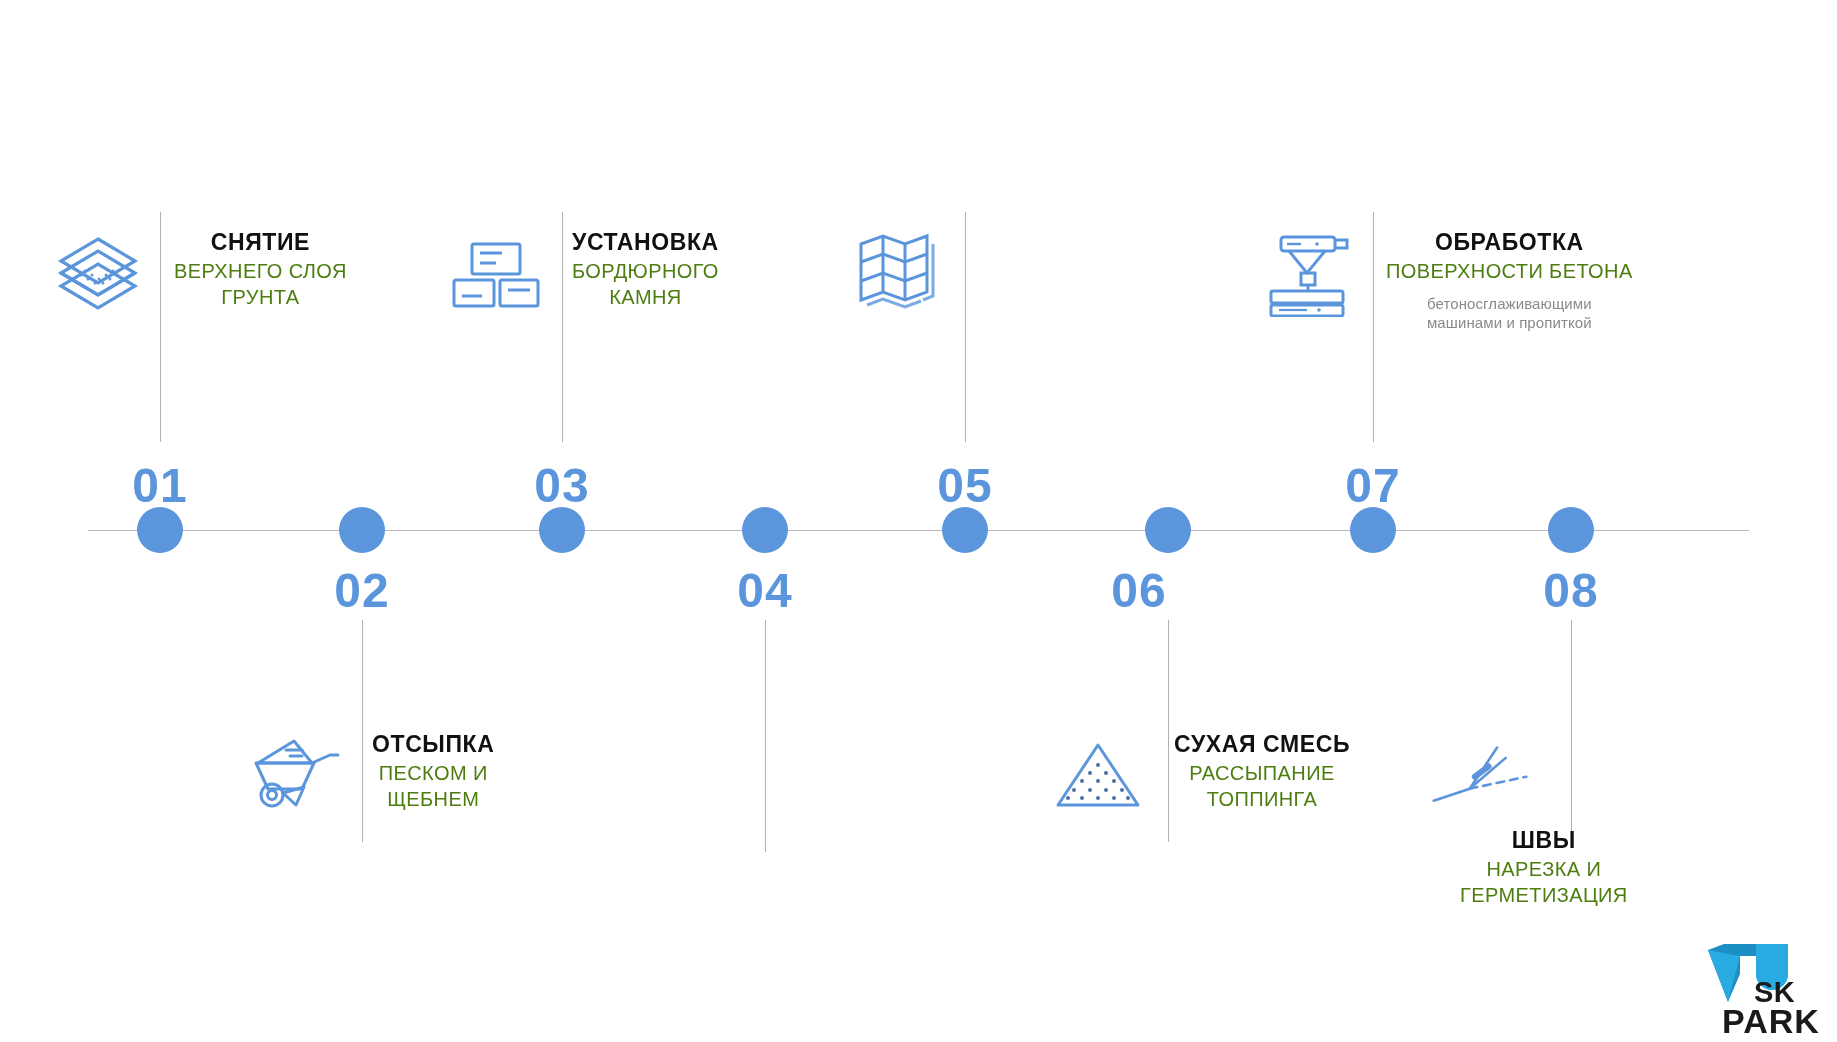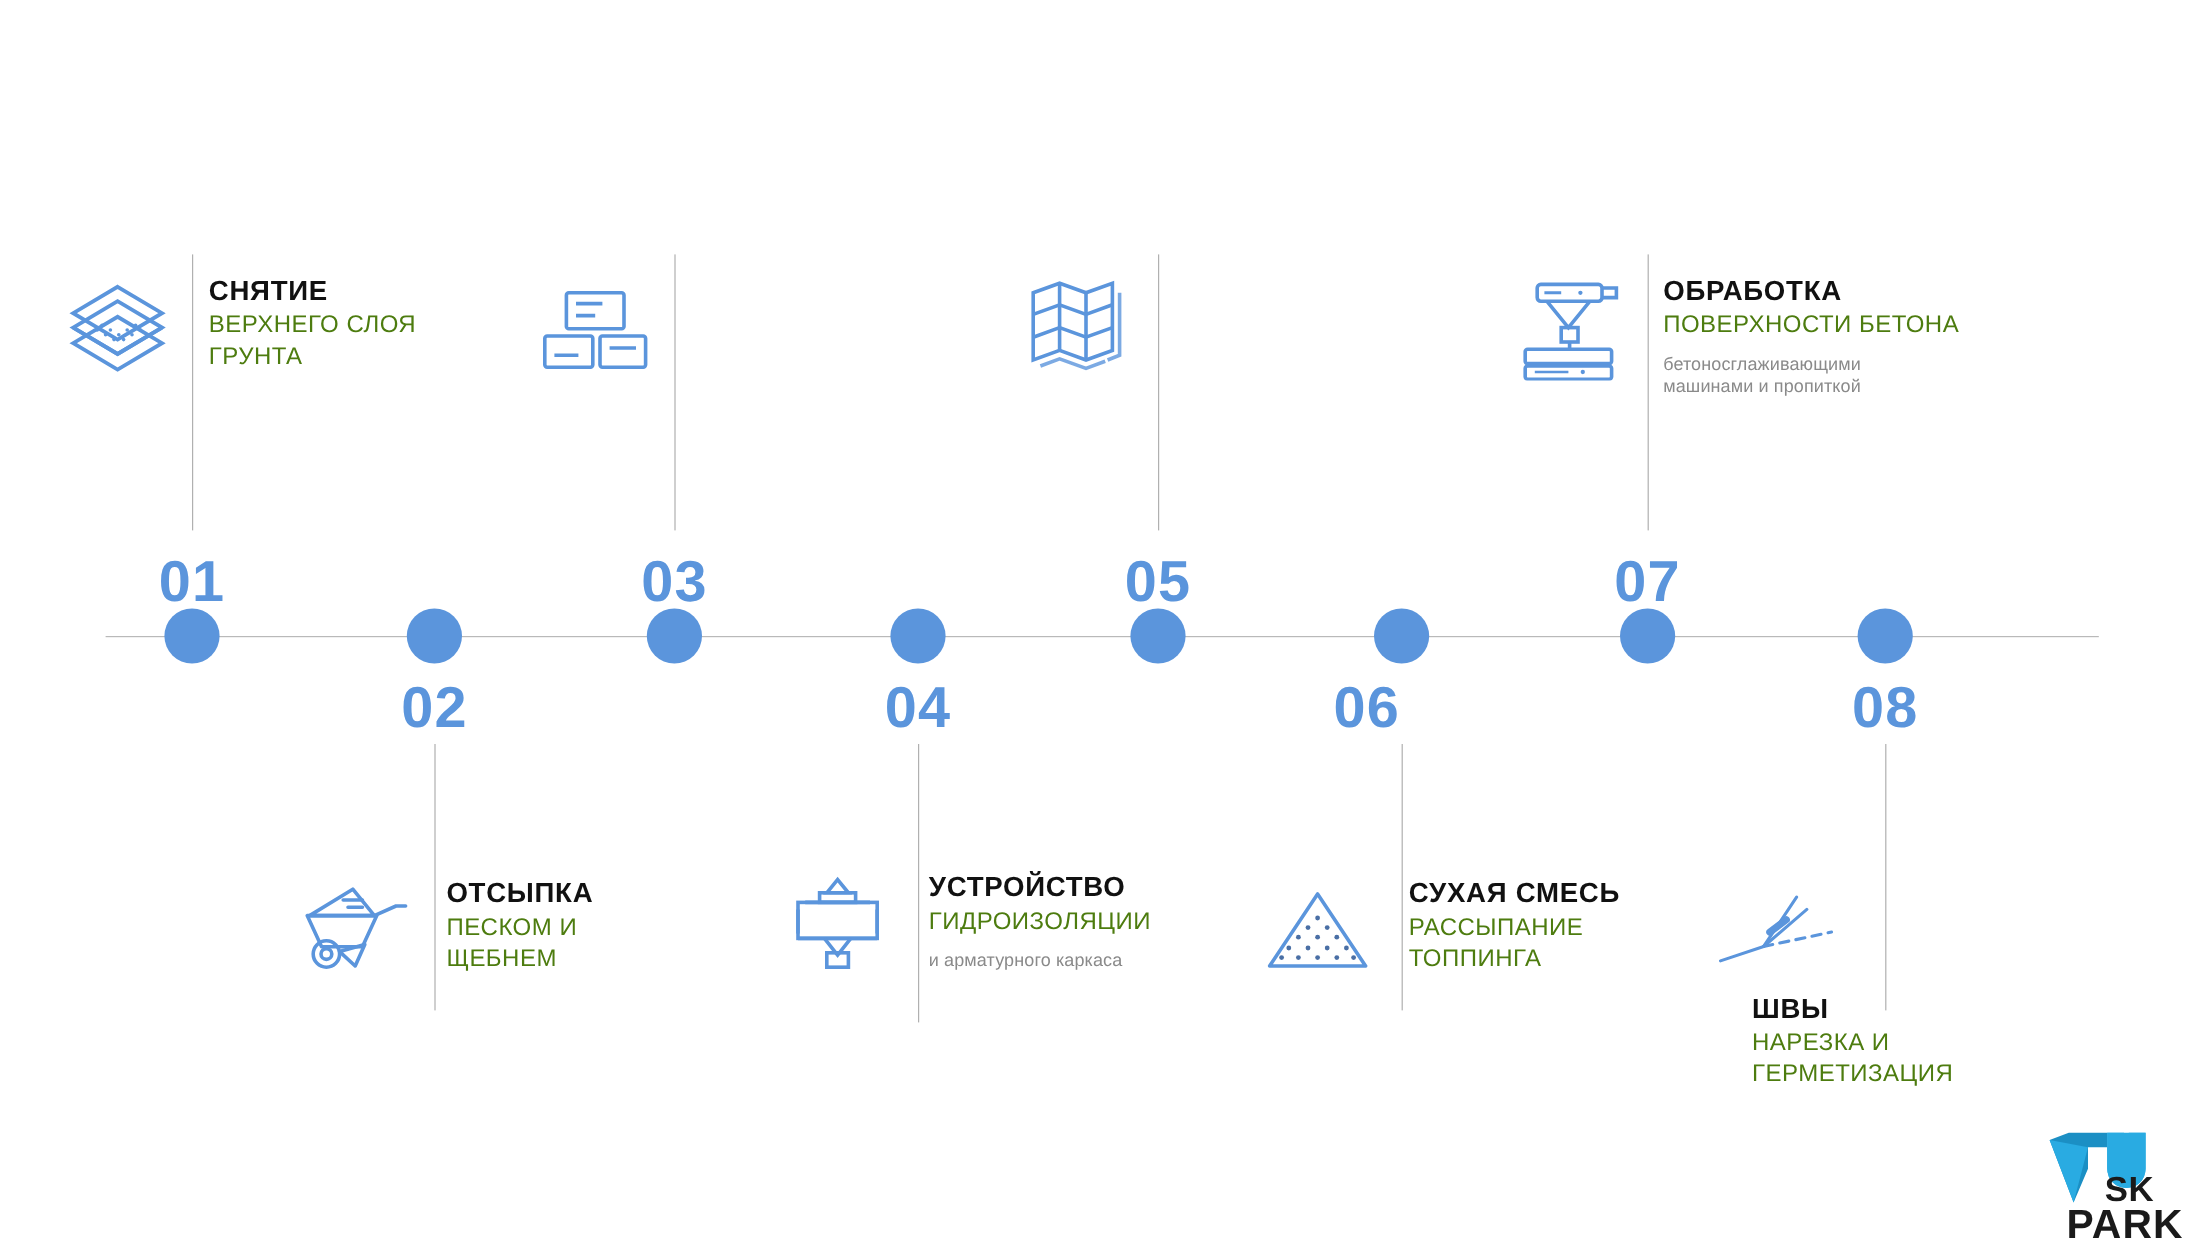--- a/index.html
+++ b/index.html
@@ -44,21 +44,21 @@
   .num.down{top:567px;}
 
   
   .conn{
     position:absolute;
     width:1px;
     background:#b0b0b0;
   }
 
   
-  .block{position:absolute;display:flex;align-items:flex-start;}
+  .block{position:absolute;display:flex;align-items:flex-start;text-align:center;}
   .ico{
     width:96px;height:96px;
     flex:0 0 96px;
     display:flex;align-items:center;justify-content:center;
   }
   .txt{padding-left:28px;padding-top:4px;}
   .t1{
     font-size:23px;font-weight:bold;color:#111;
     letter-spacing:.6px;line-height:1.18;white-space:nowrap;
   }
@@ -124,20 +124,25 @@
     <div class="ico">
       <svg width="88" height="74" viewBox="0 0 88 74" fill="none" stroke="#5b95dc" stroke-width="3">
         <rect x="20" y="8" width="48" height="30" rx="2"></rect>
         <path d="M28 17 H50 M28 27 H44"></path>
         <rect x="2" y="44" width="40" height="26" rx="2"></rect>
         <path d="M10 60 H30"></path>
         <rect x="48" y="44" width="38" height="26" rx="2"></rect>
         <path d="M56 54 H78"></path>
       </svg>
     </div>
+    <div class="txt">
+      <div class="t1">УСТАНОВКА</div>
+      <div class="t2">БОРДЮРНОГО
+КАМНЯ</div>
+    </div>
   </div>
 
   <div class="conn" style="left:965px;top:212px;height:230px;"></div>
   <div class="block" style="left:850px;top:225px;">
     <div class="ico">
       <svg width="86" height="86" viewBox="0 0 86 86" fill="none" stroke="#5b95dc" stroke-width="3">
         <path d="M6 14 L28 6 L50 14 L72 6 L72 62 L50 70 L28 62 L6 70 Z"></path>
         <path d="M28 6 L28 62 M50 14 L50 70"></path>
         <path d="M6 32 L28 24 L50 32 L72 24 M6 51 L28 43 L50 51 L72 43"></path>
         <path d="M12 75 L28 69 L50 77 L66 71" stroke-opacity=".8"></path>
@@ -185,39 +190,20 @@
       </svg>
     </div>
     <div class="txt">
       <div class="t1">ОТСЫПКА</div>
       <div class="t2">ПЕСКОМ И
 ЩЕБНЕМ</div>
     </div>
   </div>
 
   <div class="conn" style="left:765px;top:620px;height:232px;"></div>
-  <div class="block" style="left:650px;top:722px;">
-    <div class="ico">
-      <svg width="86" height="84" viewBox="0 0 86 84" fill="none" stroke="#5b95dc" stroke-width="3">
-        <path d="M34 16 L43 5 L52 16 Z"></path>
-        <rect x="28" y="16" width="30" height="8"></rect>
-        <path d="M16 24 H70"></path>
-        <rect x="10" y="24" width="66" height="30"></rect>
-        <path d="M10 54 H76"></path>
-        <path d="M32 54 L43 68 L54 54"></path>
-        <rect x="34" y="66" width="18" height="12"></rect>
-        <path d="M10 30 V50 M76 30 V50" stroke-width="3"></path>
-      </svg>
-    </div>
-    <div class="txt">
-      <div class="t1">УСТРОЙСТВО</div>
-      <div class="t2">ГИДРОИЗОЛЯЦИИ</div>
-      <div class="t3">и арматурного каркаса</div>
-    </div>
-  </div>
 
   <div class="conn" style="left:1168px;top:620px;height:222px;"></div>
   <div class="block" style="left:1050px;top:727px;">
     <div class="ico">
       <svg width="92" height="72" viewBox="0 0 92 72" fill="none" stroke="#5b95dc" stroke-width="3" stroke-linejoin="round">
         <path d="M46 6 L86 66 H6 Z"></path>
         <g fill="#4a6fa5" stroke="none">
           <circle cx="46" cy="26" r="2"></circle>
             <circle cx="38" cy="34" r="2"></circle>
           <circle cx="54" cy="34" r="2"></circle>

